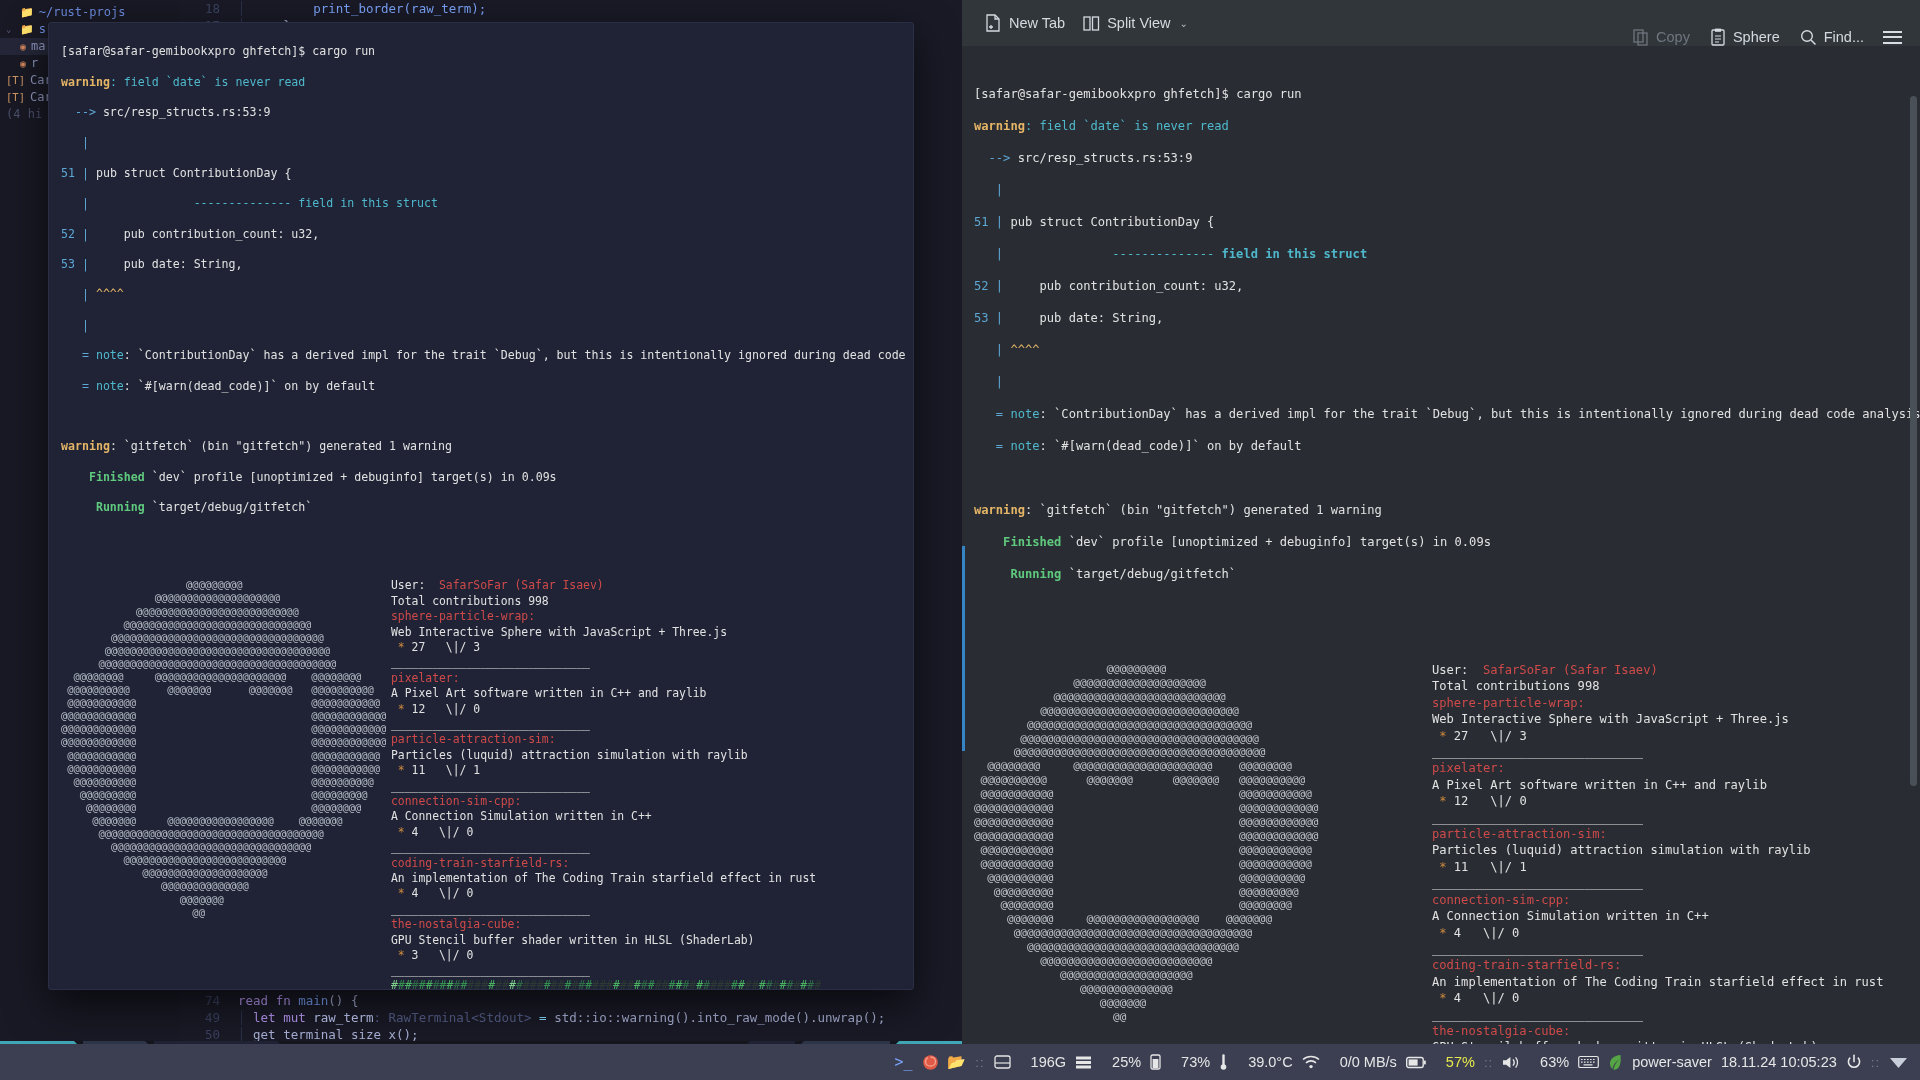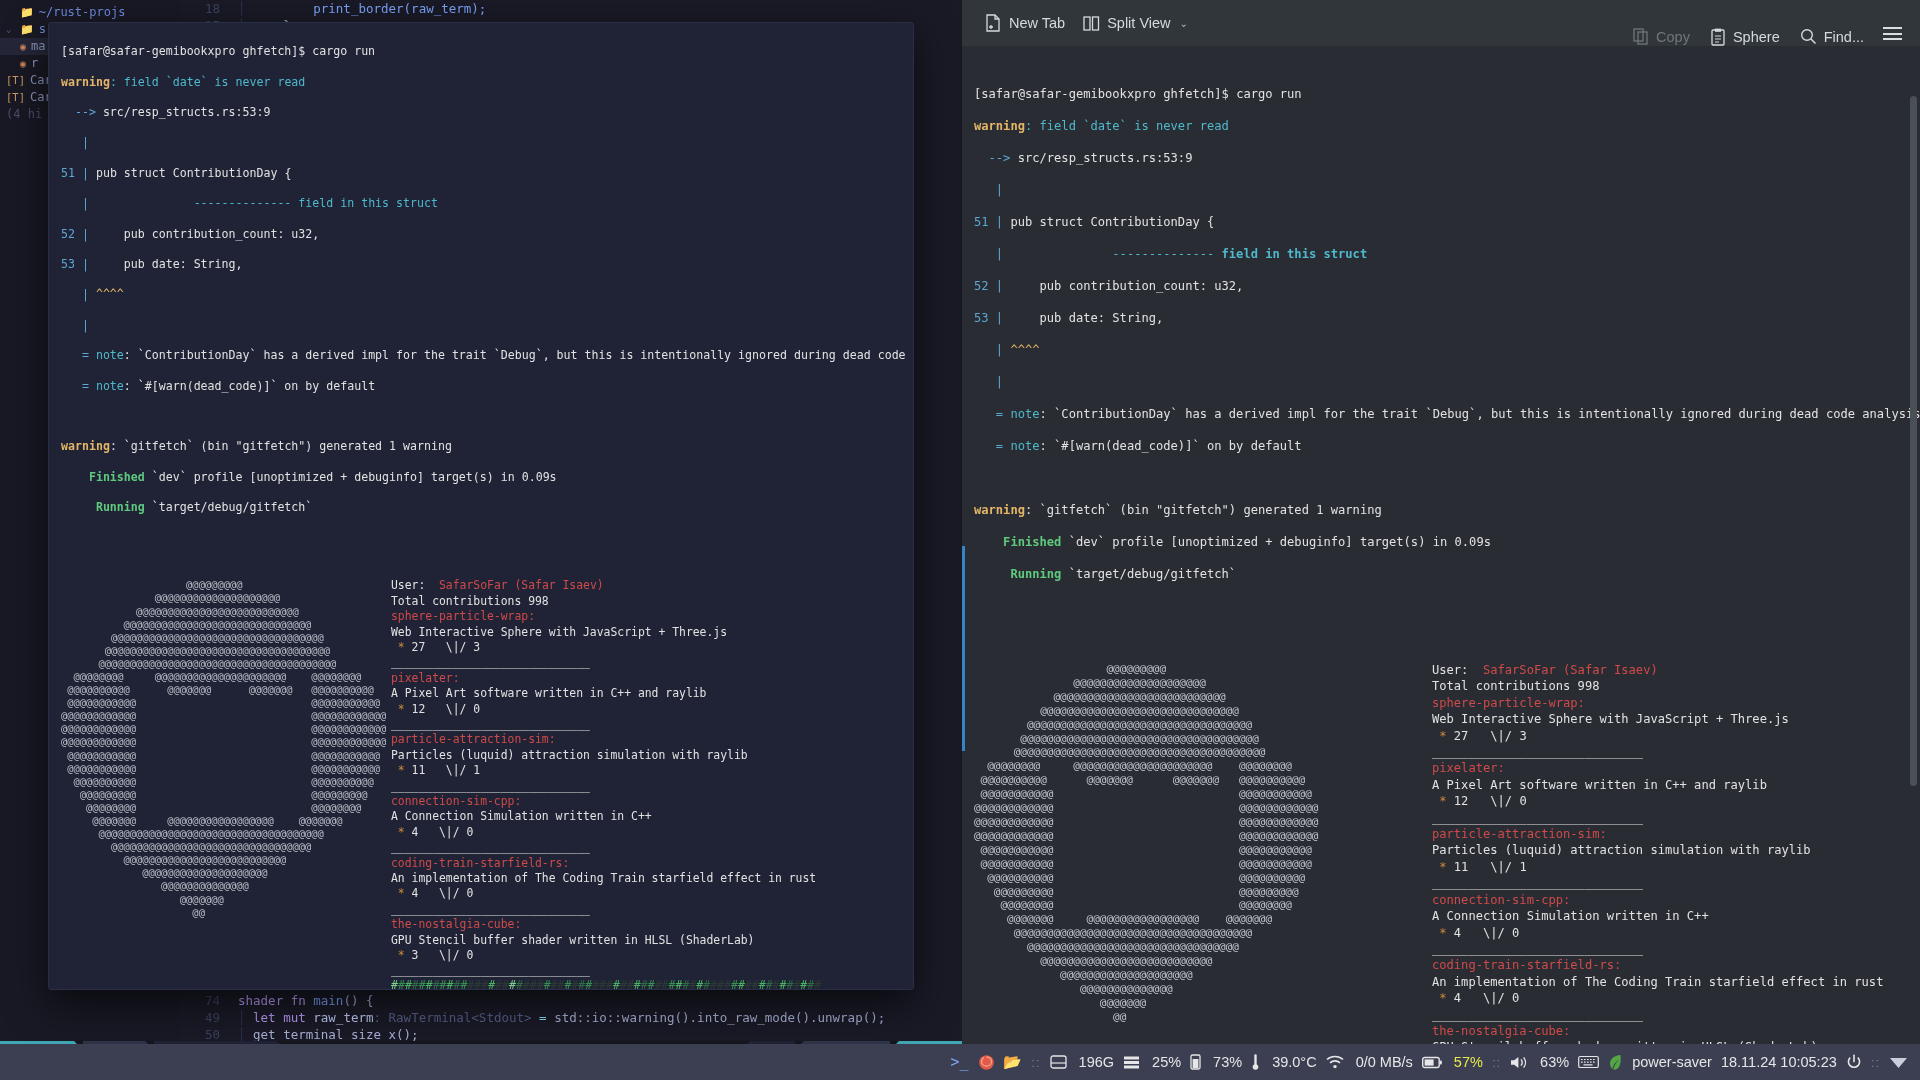--- a/index.html
+++ b/index.html
@@ -70,21 +70,21 @@
   .term-right {
     position:absolute; left:962px; top:0; width:958px; height:1044px;
     background:#292d33;
   }
   .tr-toolbar { height:46px; background:#31363b; display:flex; align-items:center;
     padding:0 10px 0 14px; font-family:"Liberation Sans", sans-serif;
     font-size:14.5px; color:#d8dee4; }
   .tb-btn { display:flex; align-items:center; gap:7px; padding:5px 9px;
     border-radius:3px; color:#d4dae0; cursor:default; }
   .tb-btn.dis { color:#6f767d; }
-  .tb-right { margin-left:auto; display:flex; align-items:flex-start; gap:2px;margin-top:28px; }
+  .tb-right { margin-left:auto; display:flex; align-items:center; gap:2px;margin-top:28px; }
   .chev { font-size:10px; color:#b4bcc4; margin-left:2px; }
   .ham { display:flex; flex-direction:column; gap:3.5px; padding:4px 8px; }
   .ham i { display:block; width:19px; height:2px; background:#d8dee4; }
 
   .tr-body { position:relative; height:998px; overflow:hidden;
     color:#d6d6d6; font-size:12.1px; line-height:16px;
     font-family:"DejaVu Sans Mono", monospace; padding:8px 0 0 12px;
     white-space:pre; }
   .scrollbar { position:absolute; right:2px; top:50px; width:10px; height:992px; }
   .scrollbar .thumb { position:absolute; top:0; left:2px; width:7px; height:690px;
@@ -113,21 +113,21 @@
   .col-art { width:458px; }
   .col-art-l { width:330px; }
 
   
   .taskbar { position:absolute; left:0; bottom:0; width:1920px; height:36px;
     background:#3b3f51; display:flex; align-items:center;
     font-family:"Liberation Sans", sans-serif; font-size:14.5px; color:#e6e6e6; }
   .tb-left { display:flex; align-items:center; gap:14px; padding-left:12px; }
   .tb-sysright { margin-left:auto; display:flex; align-items:center; gap:9px;
     padding-right:12px; }
-  .tb-item { display:flex; align-items:center; gap:12px; }
+  .tb-item { display:flex; align-items:center; gap:20px; }
   .sep { color:#767b8f; letter-spacing:1px; font-size:13px; }
   .yellow { color:#e8e84a; }
 
   svg { display:block; }
 </style>
 </head>
 <body>
 
 <div id="root">
 
@@ -178,21 +178,21 @@
         <span class="guide">│ </span><span class="pln">    }</span>
       </div>
       <div class="cl">
         <span class="lnum">16</span>
         <span class="guide">│</span>
       </div>
 
       <div style="position:absolute; left:0; top:992px; width:100%;">
         <div class="cl">
           <span class="lnum">74</span>
-          <span class="kw">shader fn </span><span class="fn">main</span><span class="pln">() {</span>
+          <span class="kw">read fn </span><span class="fn">main</span><span class="pln">() {</span>
         </div>
         <div class="cl">
           <span class="lnum">49</span>
           <span class="guide">│ </span><span class="kw">let mut </span><span class="var">raw_term</span><span class="typ">: RawTerminal&lt;Stdout&gt;</span><span class="op"> = </span><span class="pln">std::io::warning().into_raw_mode().unwrap();</span>
         </div>
         <div class="cl">
           <span class="lnum">50</span>
           <span class="guide">│ </span><span class="pln">get_terminal_size_x();</span>
         </div>
       </div>

